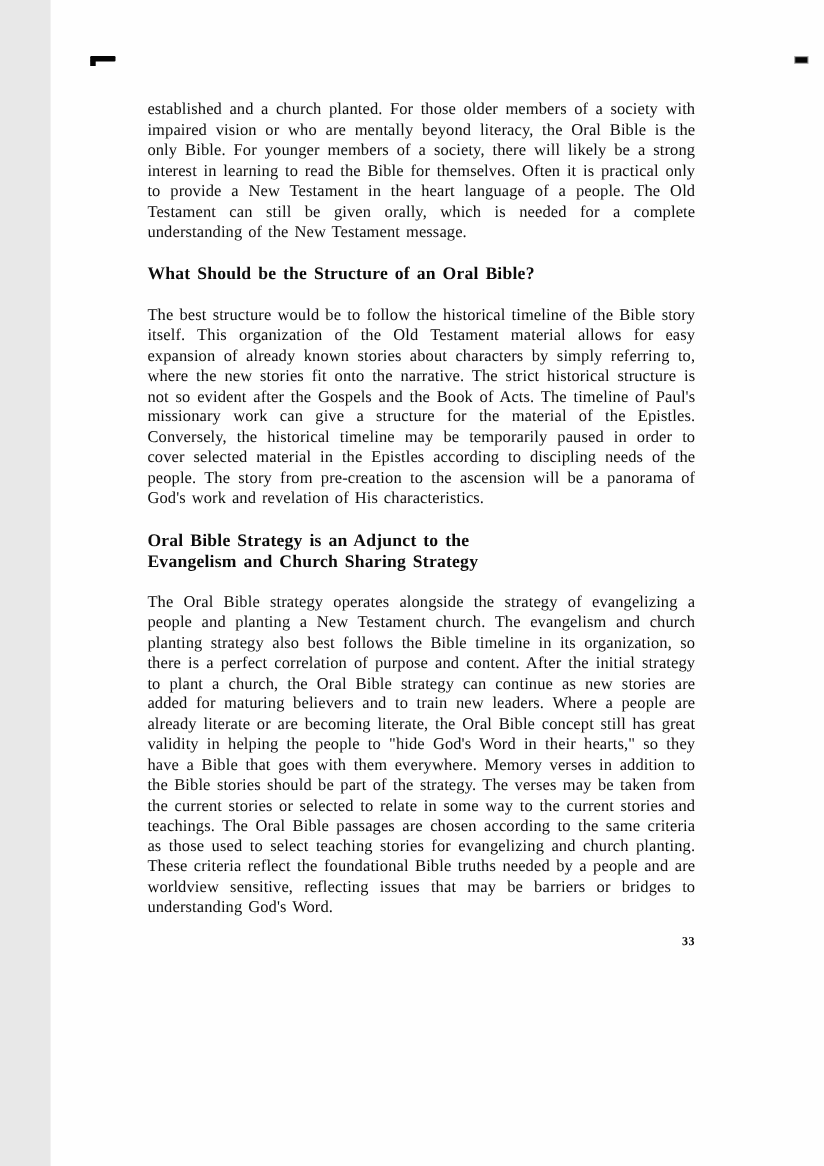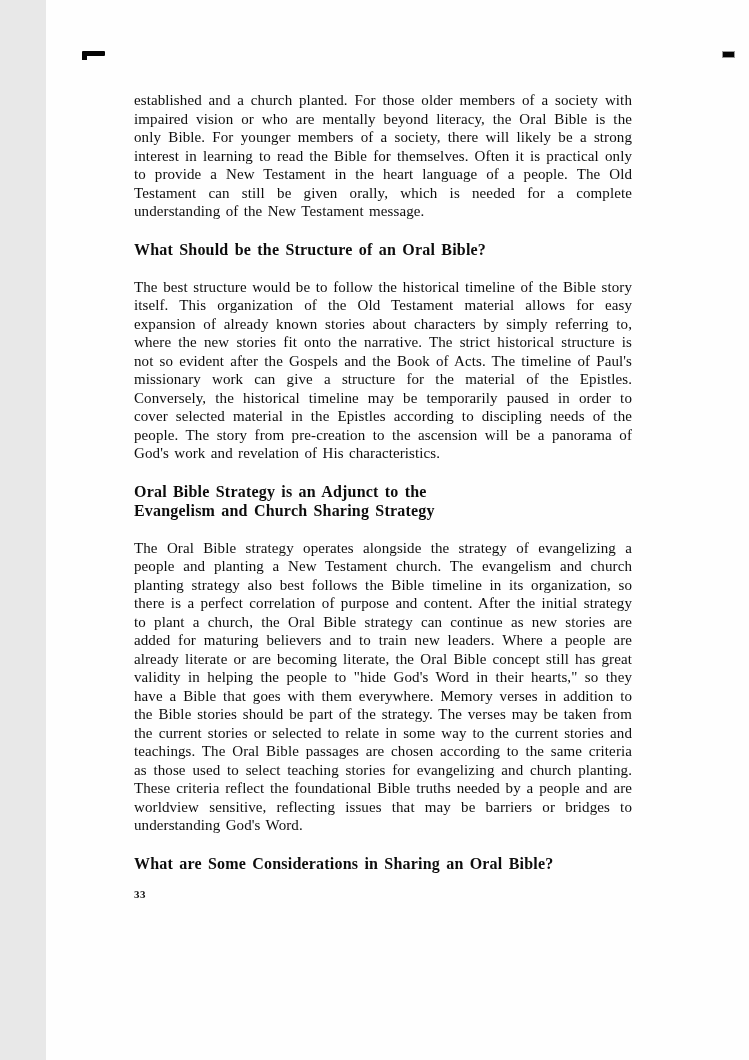--- a/index.html
+++ b/index.html
@@ -62,21 +62,21 @@
   .section-heading {
     font-size: 16px;
     line-height: 19px;
     font-weight: bold;
     margin: 0 0 19px 0;
     white-space: pre-line;
     letter-spacing: 0.2px;
     word-spacing: 2px;
   }
   .page-number {
-    text-align: left;
+    text-align: right;
     font-size: 11px;
     font-weight: bold;
     margin-top: -4px;
     letter-spacing: 0.5px;
   }
 </style>
 </head>
 <body>
 
 <div class="scan-page">
@@ -90,19 +90,18 @@
 
     <h2 class="section-heading">What Should be the Structure of an Oral Bible?</h2>
 
     <p class="body-para">The best structure would be to follow the historical timeline of the Bible story itself.  This organization of the Old Testament material allows for easy expansion of already known stories about characters by simply referring to, where the new stories fit onto the narrative.  The strict historical structure is not so evident after the Gospels and the Book of Acts.  The timeline of Paul's missionary work can give a structure for the material of the Epistles.  Conversely, the historical timeline may be temporarily paused in order to cover selected material in the Epistles according to discipling needs of the people.  The story from pre-creation to the ascension will be a panorama of God's work and revelation of His characteristics.</p>
 
     <h2 class="section-heading">Oral Bible Strategy is an Adjunct to  the
 Evangelism and Church Sharing Strategy</h2>
 
     <p class="body-para">The Oral Bible strategy operates alongside the strategy of evangelizing a people and planting a New Testament church.  The evangelism and church planting strategy also best follows the Bible timeline in its organization, so there is a perfect correlation of purpose and content.  After the initial strategy to plant a church, the Oral Bible strategy can continue as new stories are added for maturing believers and to train new leaders.  Where a people are already literate or are becoming literate, the Oral Bible concept still has great validity in helping the people to "hide God's Word in their hearts," so they have a Bible that goes with them everywhere.  Memory verses in addition to the Bible stories should be part of the strategy.  The verses may be taken from the current stories or selected to relate in some way to the current stories and teachings.  The Oral Bible passages are chosen according to the same criteria as those used to select teaching stories for evangelizing and church planting.  These criteria reflect the foundational Bible truths needed by a people and are worldview sensitive, reflecting issues that may be barriers or bridges to understanding God's Word.</p>
 
-    <h2 class="section-heading">What are Some Considerations in Sharing an Oral Bible?</h2>
 
 
     <div class="page-number">33</div>
 
   </div>
 </div>
 
 </body></html>

